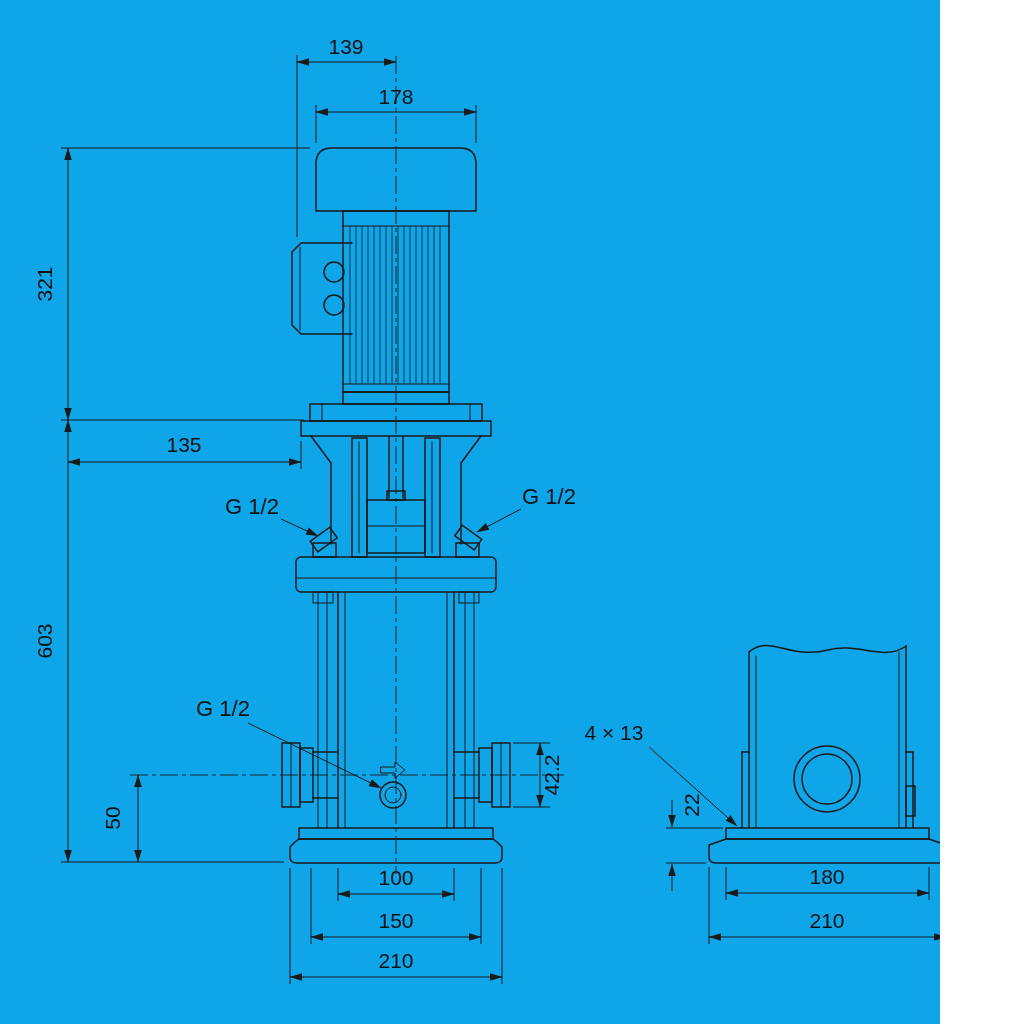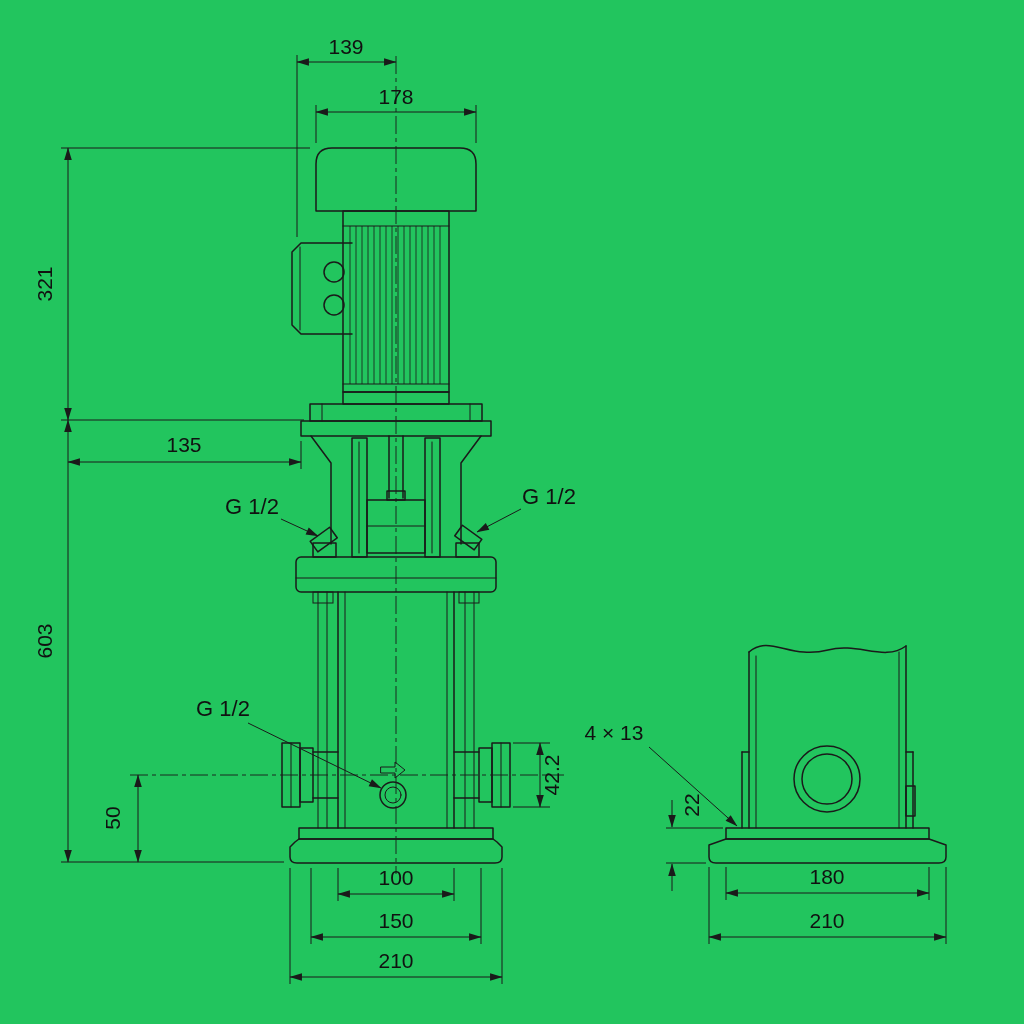--- a/index.html
+++ b/index.html
@@ -1,16 +1,16 @@
 <!DOCTYPE html>
 <html><head>
 <meta charset="utf-8">
 <style>
   html,body{margin:0;padding:0;background:#ffffff;}
-  .page{width:1024px;height:1024px;background:#22c55e;position:relative;overflow:hidden;}
+  .page{width:940px;height:1024px;background:#0ea5e9;position:relative;overflow:hidden;}
   svg{display:block;}
   
   .o{fill:none;stroke:#1a1a1a;stroke-width:1.5;stroke-linejoin:round;stroke-linecap:round;}
   
   .t{fill:none;stroke:#1a1a1a;stroke-width:1;stroke-linecap:round;}
   .fin{fill:none;stroke:#1a1a1a;stroke-width:.8;}
   
   .d{fill:none;stroke:#1a1a1a;stroke-width:1;}
   
   .cl{fill:none;stroke:#1a1a1a;stroke-width:.9;stroke-dasharray:18 4 4 4;}

